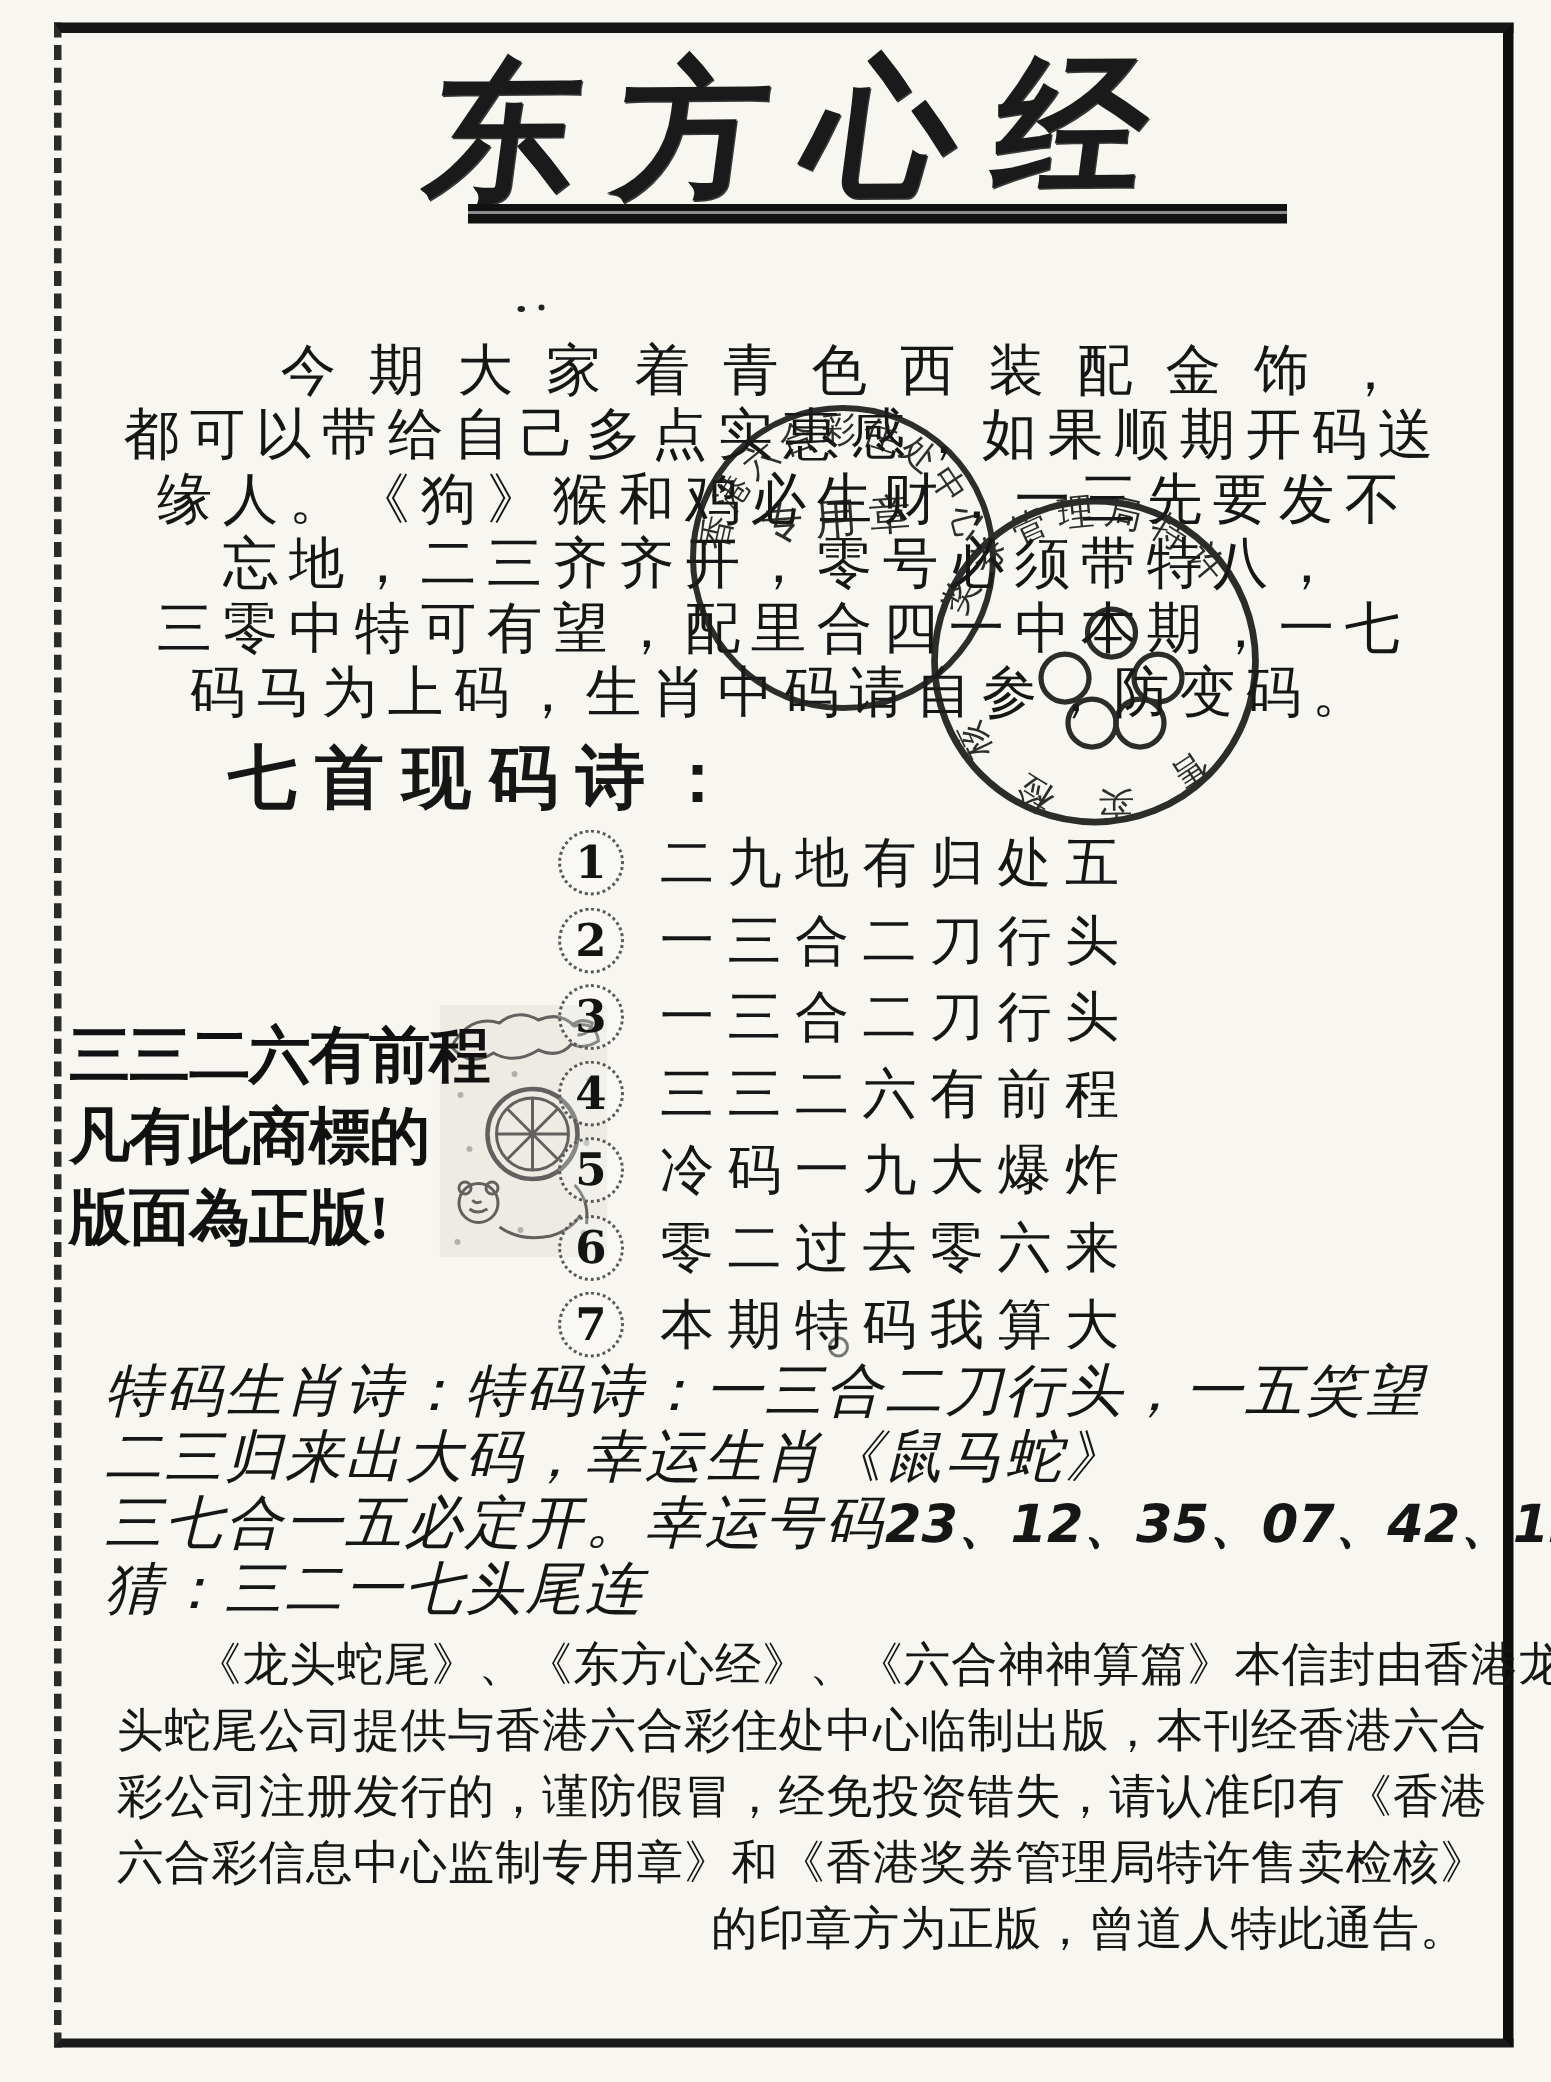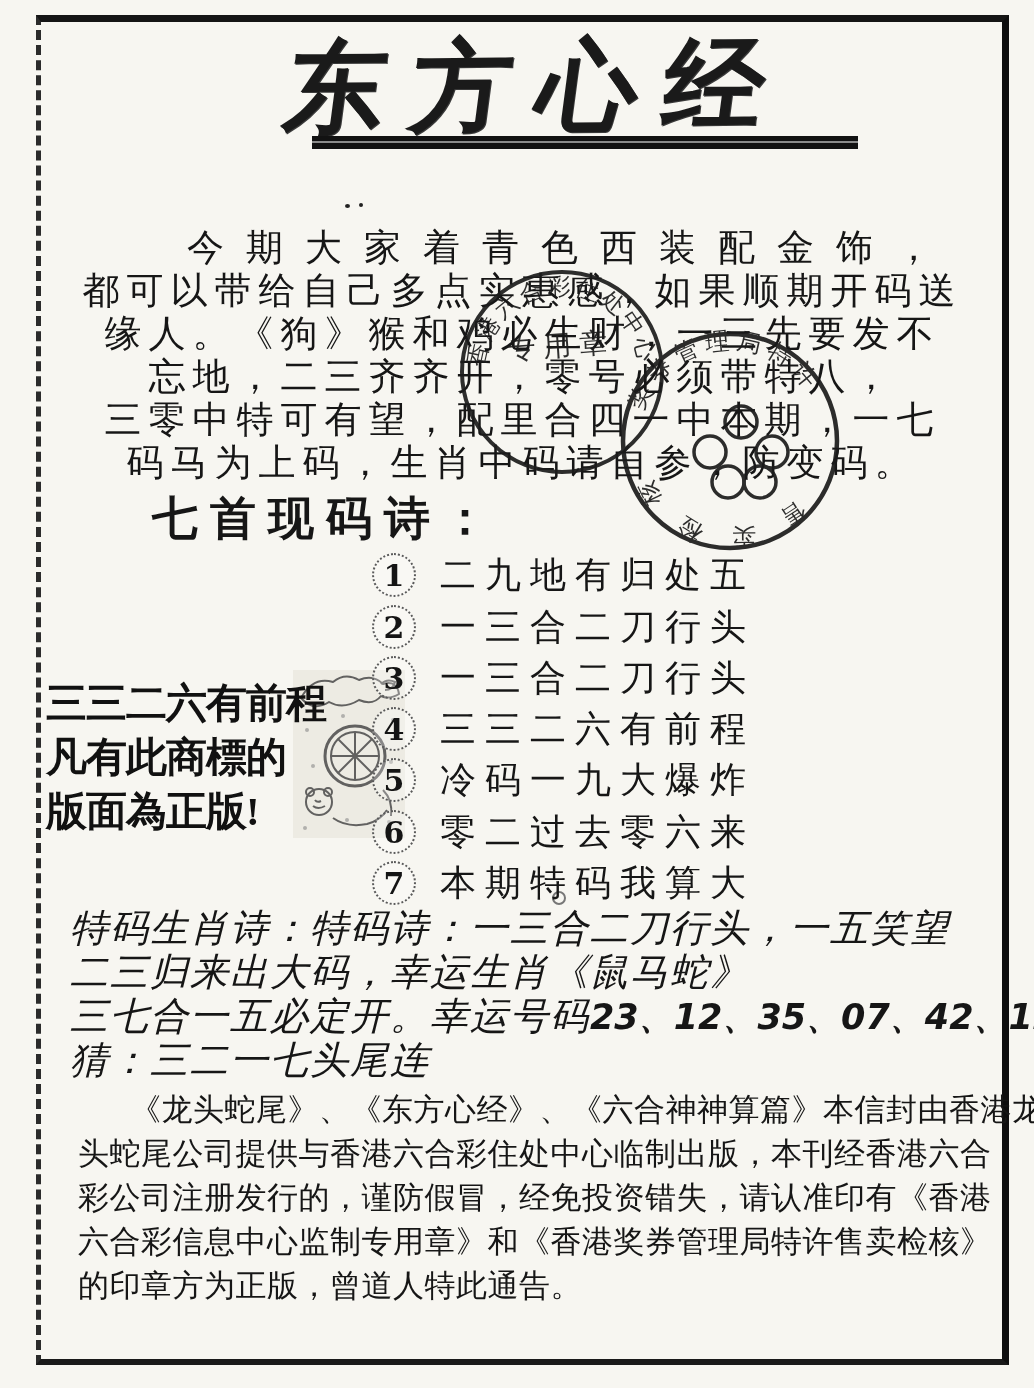--- a/index.html
+++ b/index.html
@@ -47,21 +47,21 @@
   }
   .trademark{position:absolute;left:293px;top:670px;}
   .stamps{position:absolute;left:430px;top:255px;opacity:0.92;}
   .special{position:absolute;left:70px;top:906px;width:910px;font-size:38px;line-height:44px;letter-spacing:2px;}
   .special .line{height:44px;white-space:nowrap;font-style:italic;}
   .lucky-numbers{
     font-family:"DejaVu Sans","Liberation Sans",sans-serif;
     font-size:35px;font-weight:bold;letter-spacing:0px;
   }
   .footer{position:absolute;left:78px;top:1088px;width:900px;font-size:31px;line-height:44px;letter-spacing:0.5px;}
-  .footer .line{height:44px;white-space:nowrap;}
+  .footer .line{height:44px;white-space:nowrap;text-align:right;}
   .footer .line.first{text-indent:52px;}
   .speck{position:absolute;background:#222;border-radius:50%;}
   .speck-ring{position:absolute;border:2px solid #777;border-radius:50%;background:transparent;}
 </style>
 </head>
 <body>
 
 <div class="page">
 
   <div class="frame"></div>

